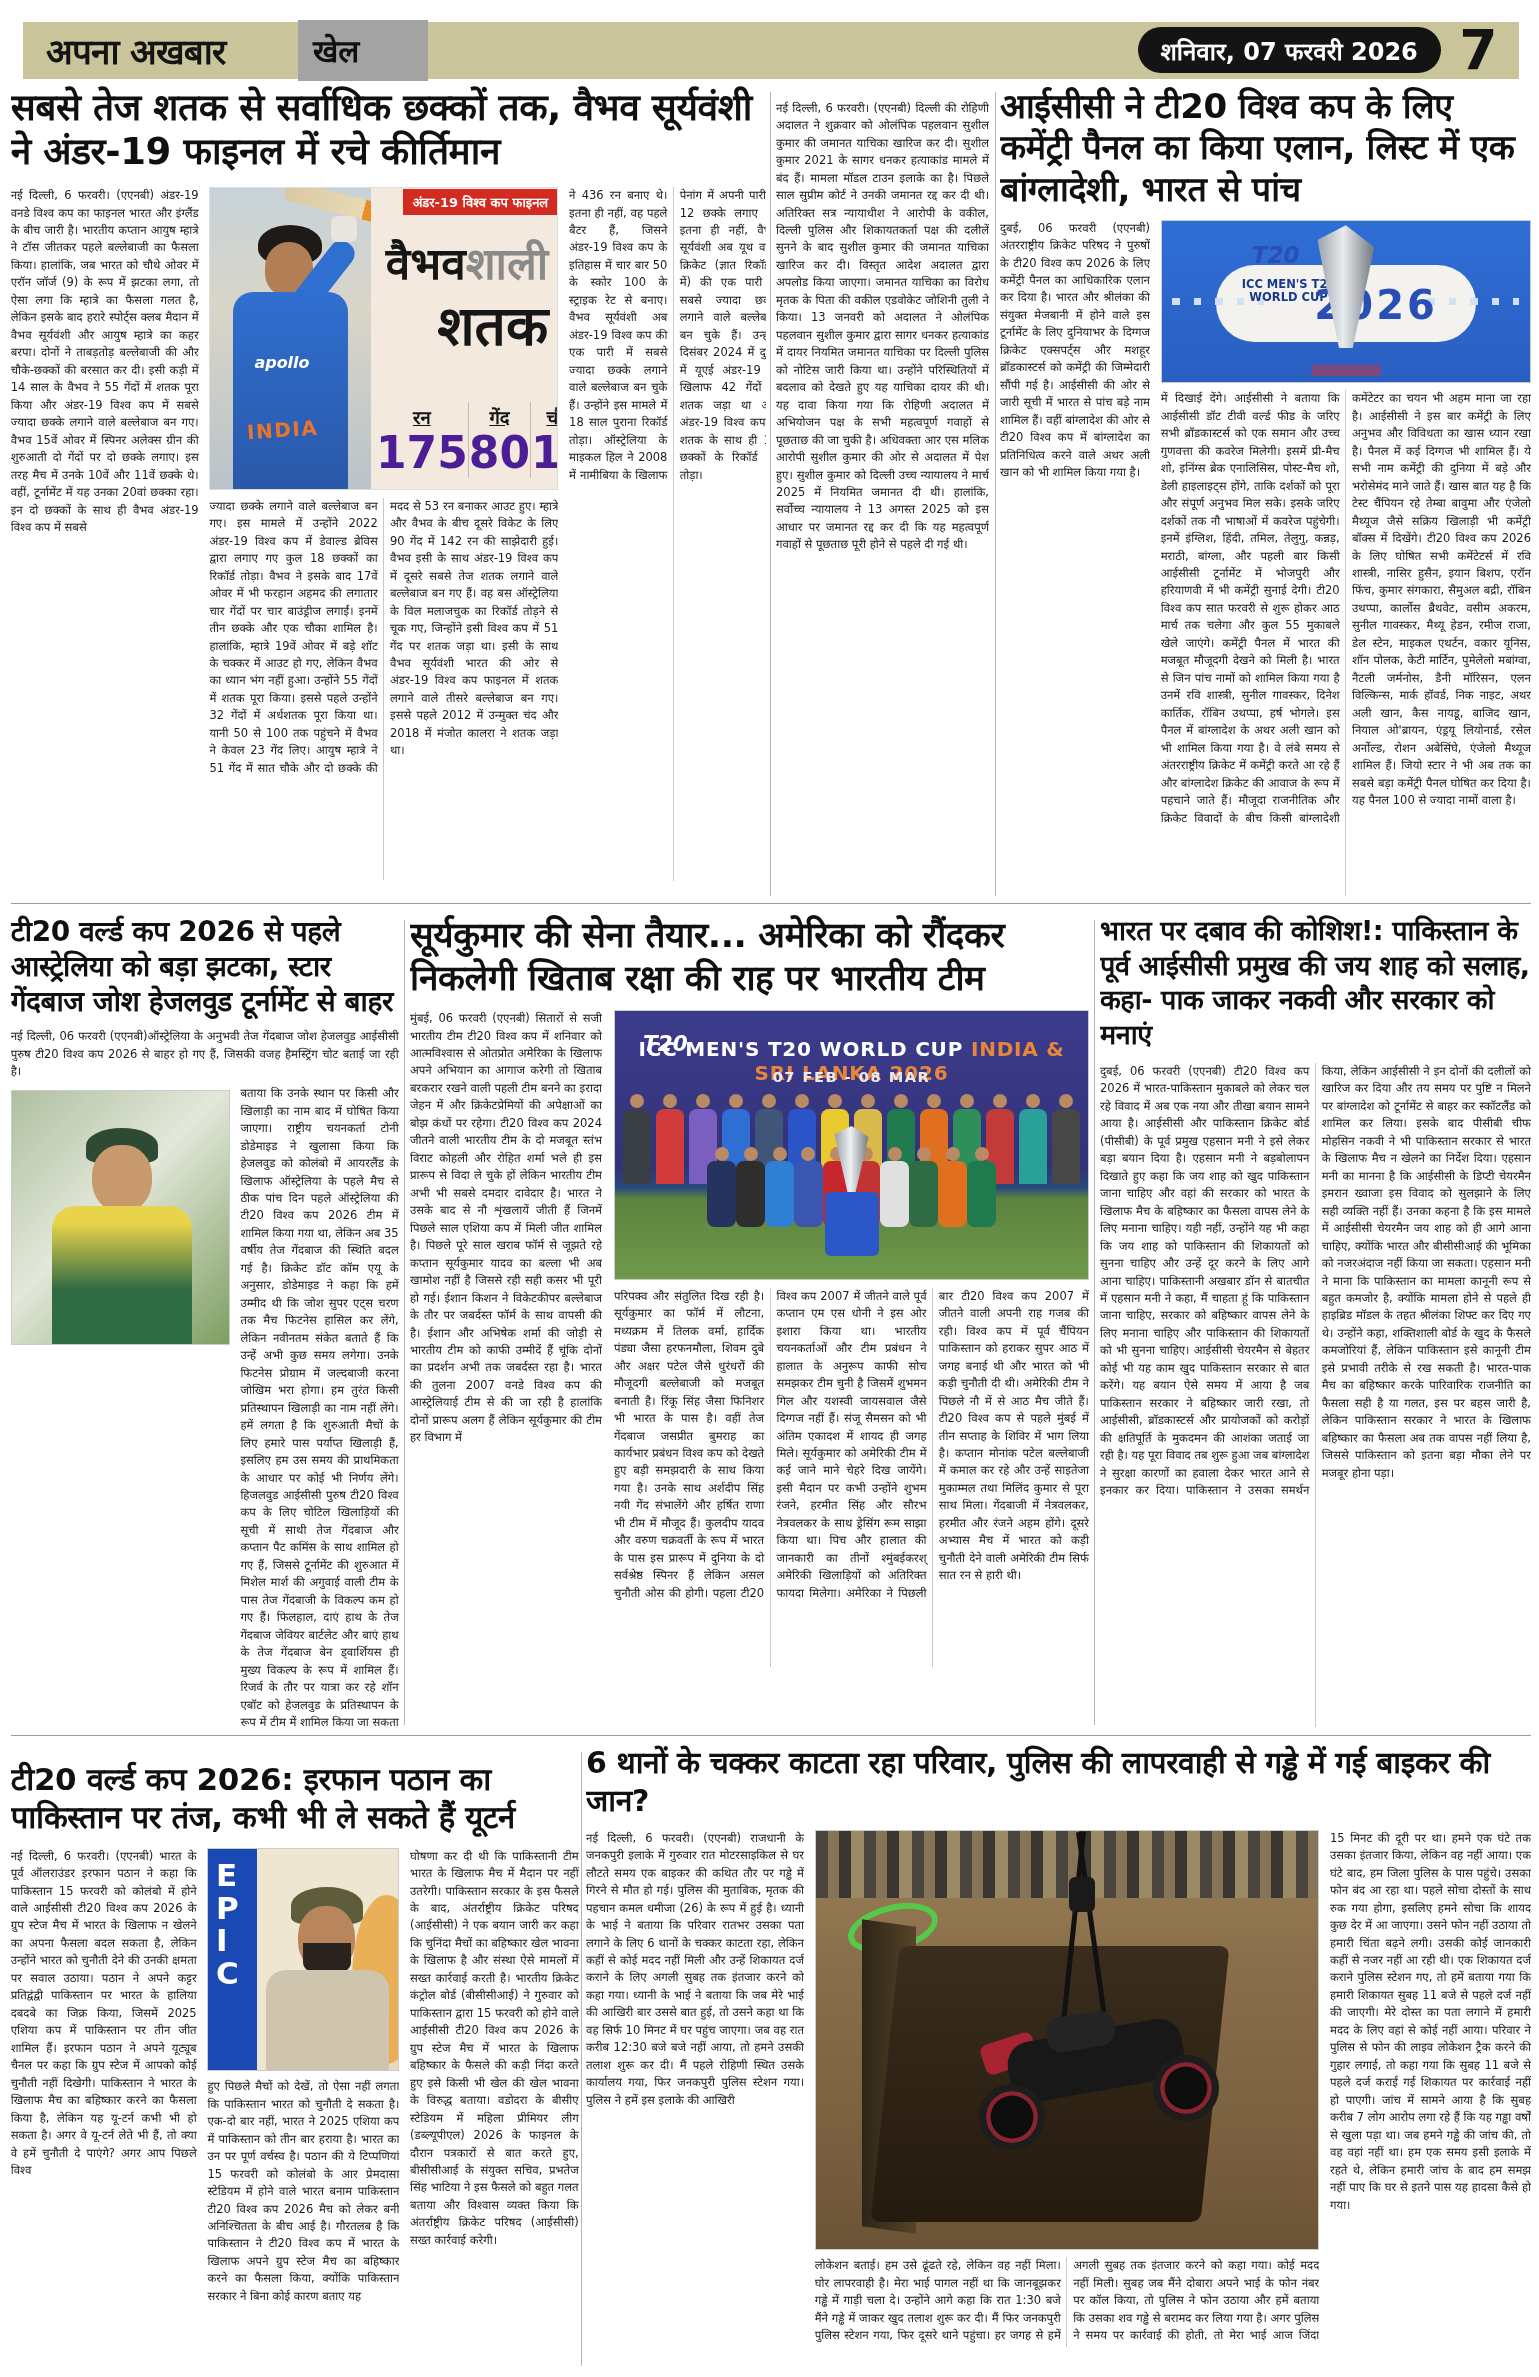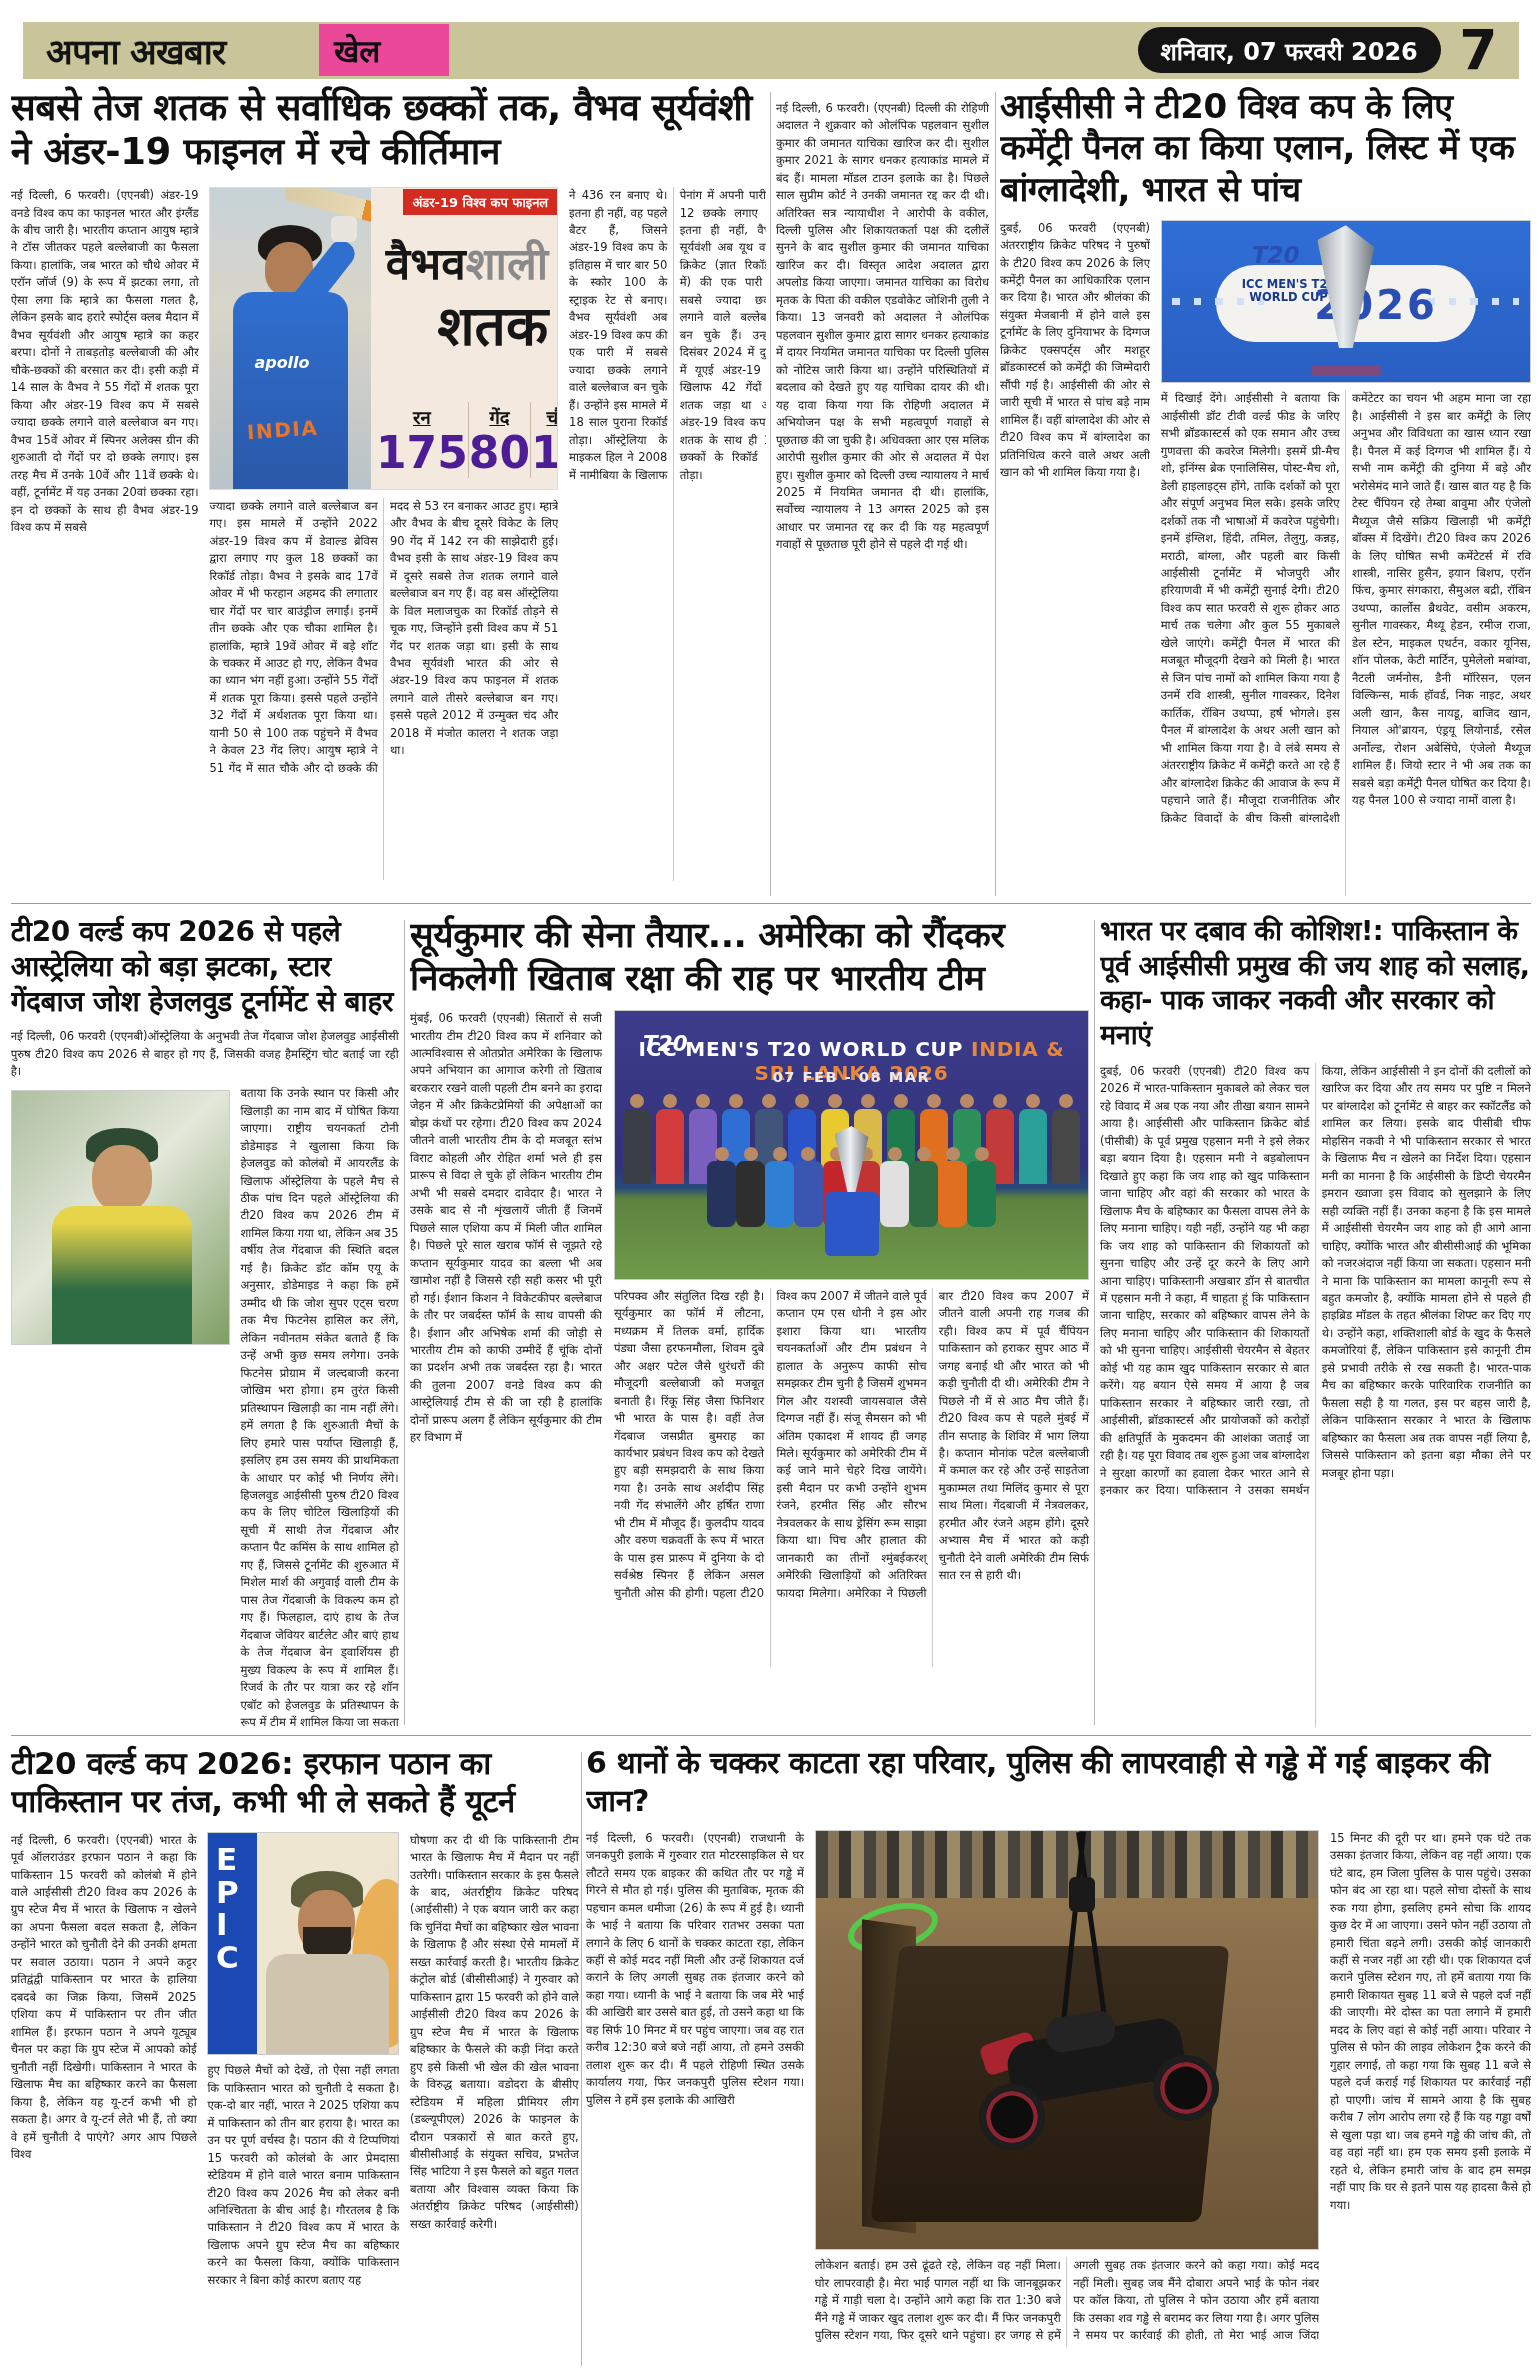--- a/index.html
+++ b/index.html
@@ -3,21 +3,21 @@
 <meta charset="utf-8">
 <style>
   html,body{margin:0;padding:0;background:#e9e9e9;}
   *{box-sizing:border-box;}
   #page{position:relative;width:1540px;height:2377px;background:#ffffff;margin:0 auto;
         font-family:"DejaVu Sans",sans-serif;color:#1b1b1b;overflow:hidden;}
   
   .hdr{position:absolute;left:23px;top:21.5px;width:1496px;height:57px;background:#c9c49a;
        display:flex;align-items:center;}
   .paper{font-size:35px;font-weight:bold;color:#141414;margin-left:23px;letter-spacing:-0.8px;white-space:nowrap;}
-  .khel{background:#ec4899;height:52px;display:flex;align-items:center;margin-left:93px;
+  .khel{background:#a3a3a3;height:61px;display:flex;align-items:center;margin-left:72px;
         padding:0 69px 0 15.3px;font-size:31px;font-weight:bold;color:#101010;}
   .datepill{margin-left:auto;background:#141414;color:#fff;border-radius:24.5px;
             padding:6.1px 23px;font-size:24px;font-weight:bold;white-space:nowrap;}
   .pagenum{font-size:55px;font-weight:bold;color:#141414;margin:0 21.5px 0 18.4px;line-height:1;}
   
   .sec{position:absolute;overflow:hidden;}
   .hl{font-weight:bold;color:#101010;letter-spacing:-0.4px;}
   .bt{font-size:11.5px;line-height:1.52;text-align:justify;color:#1c1c1c;overflow:hidden;}
   .c2{column-count:2;column-gap:12.3px;column-rule:0.8px solid #c8c8c8;}
   .c3{column-count:3;column-gap:12.3px;column-rule:0.8px solid #c8c8c8;}
@@ -82,21 +82,21 @@
   .rowA span::before{content:"";position:absolute;left:7px;top:-15.3px;width:14px;height:14px;border-radius:50%;background:#b98a63;}
   .rowB{position:absolute;left:92px;right:92px;top:150px;display:flex;justify-content:space-between;}
   .rowB span{display:block;width:29px;height:66px;border-radius:7.7px;position:relative;}
   .rowB span::before{content:"";position:absolute;left:7.7px;top:-14px;width:14px;height:14px;border-radius:50%;background:#b98a63;}
   .f4troph{position:absolute;left:50%;top:115px;transform:translateX(-50%);width:34px;height:69px;
            background:linear-gradient(90deg,#9aa2a8,#eef1f4 45%,#6f777d);clip-path:polygon(50% 0,100% 16%,60% 100%,40% 100%,0 12%);}
   .f4ped{position:absolute;left:50%;top:181px;transform:translateX(-50%);width:54px;height:64px;background:#2b57c8;border-radius:6.1px;}
   
   .a6h{font-size:27px;line-height:1.28;}
   
-  .a7h{font-size:31px;line-height:1.24;}
+  .a7h{font-size:31px;line-height:1.24;margin-top:16px;}
   .a7grid{display:grid;grid-template-columns:186px 192px 1fr;gap:10.7px;margin-top:10.7px;}
   .fig5{position:relative;width:192px;height:223px;margin-bottom:7.7px;overflow:hidden;border:0.8px solid #ccc;background:linear-gradient(120deg,#efe6d2 60%,#e8d9bd);}
   .ep-band{position:absolute;left:0;top:0;width:49px;height:100%;background:#1b49b4;}
   .ep-txt{position:absolute;left:7.7px;top:10.7px;width:34px;font-size:31px;font-weight:bold;color:#fff;line-height:1.05;word-break:break-all;}
   .ir-head{position:absolute;left:90px;top:57px;width:57px;height:66px;background:#b9855c;border-radius:46%;}
   .ir-cap{position:absolute;left:83px;top:38px;width:72px;height:37px;background:#5d5d3c;border-radius:50% 50% 18% 18%;}
   .ir-beard{position:absolute;left:95px;top:94px;width:48px;height:32px;background:#2a241f;border-radius:0 0 40% 40%;}
   .ir-shirt{position:absolute;left:58px;top:121px;width:123px;height:140px;background:#cfc4ae;border-radius:20px 20px 0 0;}
   .ir-or{position:absolute;right:-23px;top:46px;width:69px;height:169px;background:#e8a23a;border-radius:50%;opacity:.8;}
   

